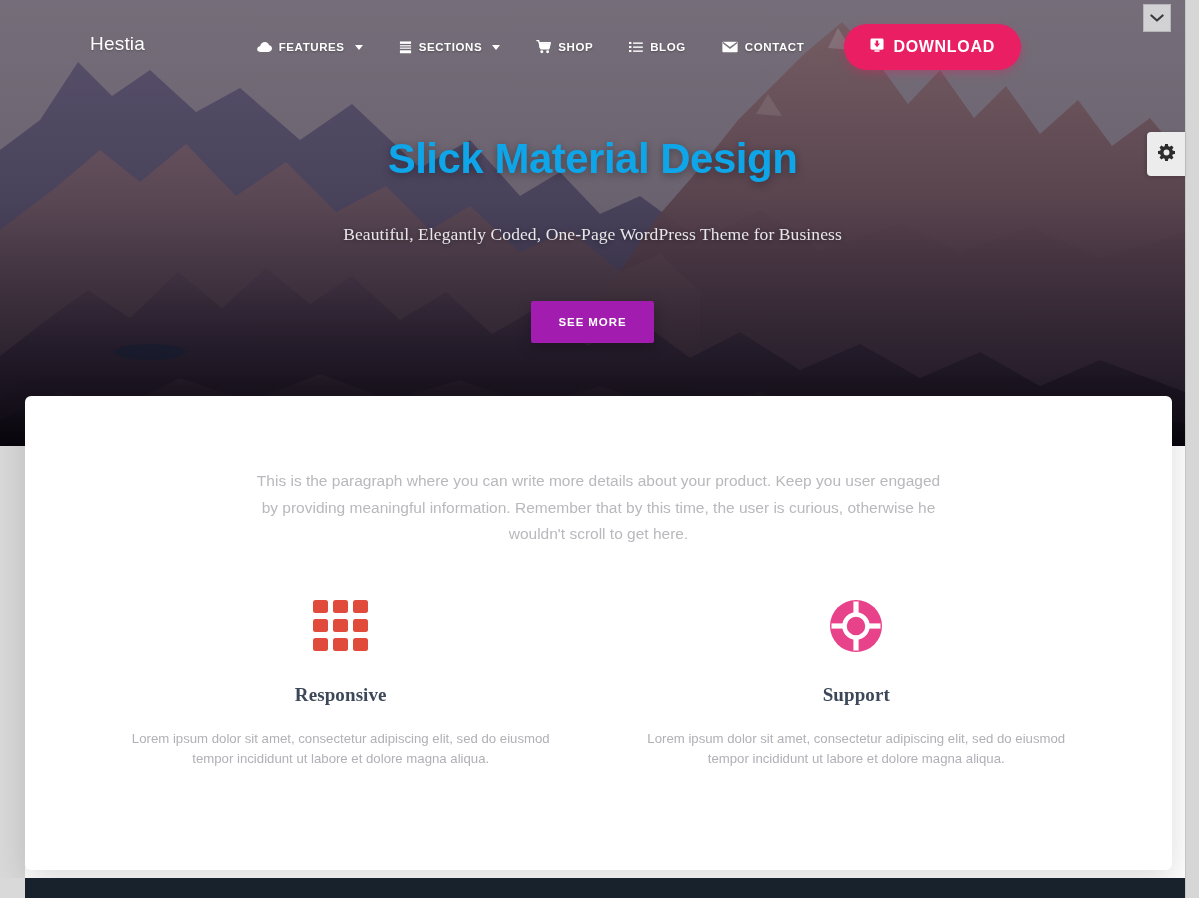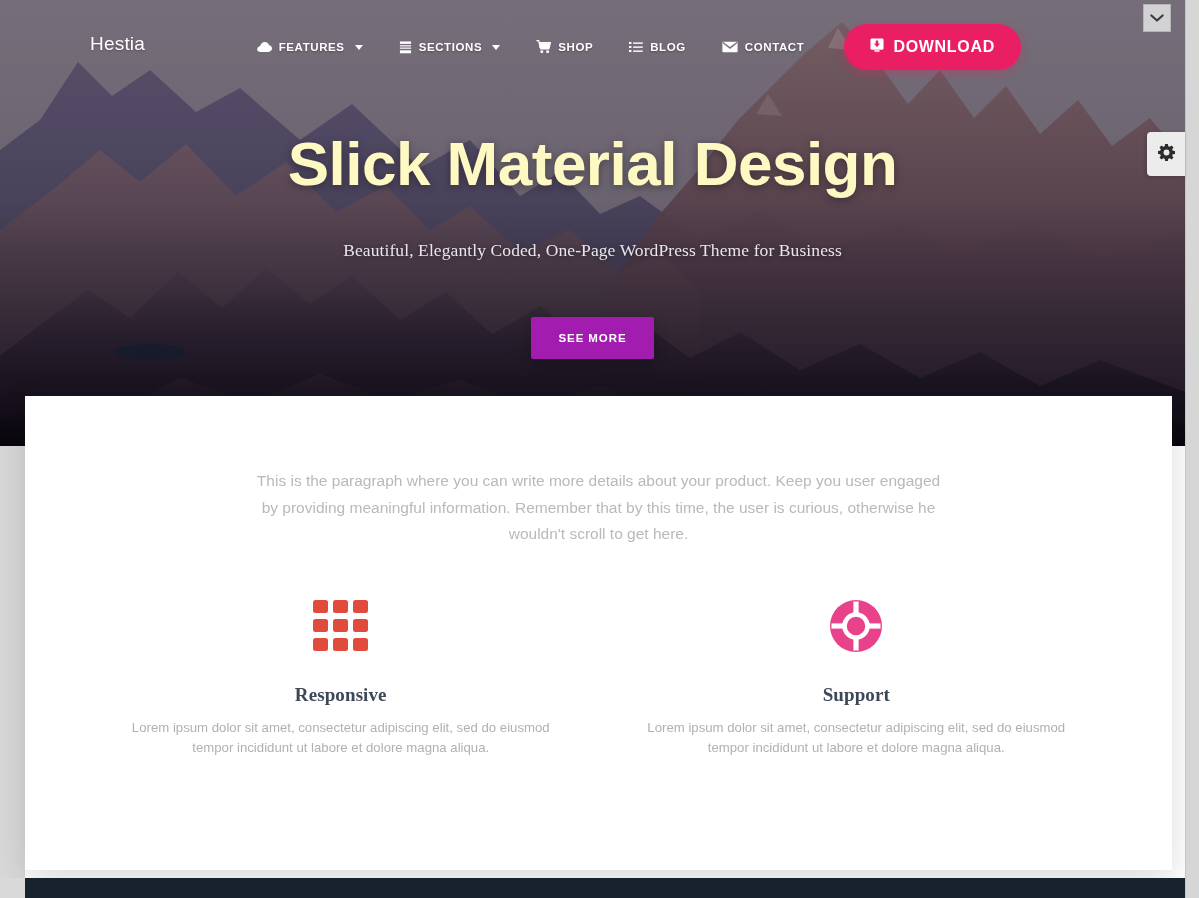--- a/index.html
+++ b/index.html
@@ -111,23 +111,23 @@
   
   .hero-content {
     position: absolute;
     left: 0; top: 0;
     width: 1185px;
     z-index: 15;
     text-align: center;
     padding-top: 128px;
   }
   .hero-title {
-    margin: 2px;
-    color: #fef9c3;
-    font-size: 62px;
+    margin: 8px;
+    color: #0ea5e9;
+    font-size: 42px;
     font-weight: 700;
     letter-spacing: -0.5px;
     line-height: 1.1;
     text-shadow: 0 2px 8px rgba(0,0,0,0.35);
   }
   .hero-sub {
     margin: 42px 0 0 0;
     color: #e8e6ea;
     font-family: "Liberation Serif", serif;
     font-size: 17.5px;
@@ -152,21 +152,21 @@
   }
 
   
   .card {
     position: absolute;
     left: 25px;
     top: 396px;
     width: 1147px;
     height: 474px;
     background: #ffffff;
-    border-radius: 0;
+    border-radius: 6px;
     box-shadow: 0 12px 34px rgba(0,0,0,0.14);
     z-index: 18;
     overflow: hidden;
   }
   .intro {
     margin: 0 auto;
     padding-top: 72px;
     width: 690px;
     text-align: center;
     color: #b9b9bd;
@@ -185,21 +185,21 @@
     padding: 0 28px;
   }
   .feature-icon {
     height: 64px;
     display: flex;
     align-items: center;
     justify-content: center;
     margin-bottom: 26px;
   }
   .feature-title {
-    margin: 0 0 12px 0;
+    margin: 0 0 23px 0;
     font-family: "Liberation Serif", serif;
     font-size: 19px;
     font-weight: 700;
     color: #3c4858;
     letter-spacing: 0.1px;
   }
   .feature-text {
     margin: 0;
     color: #b0b0b6;
     font-size: 13.2px;

